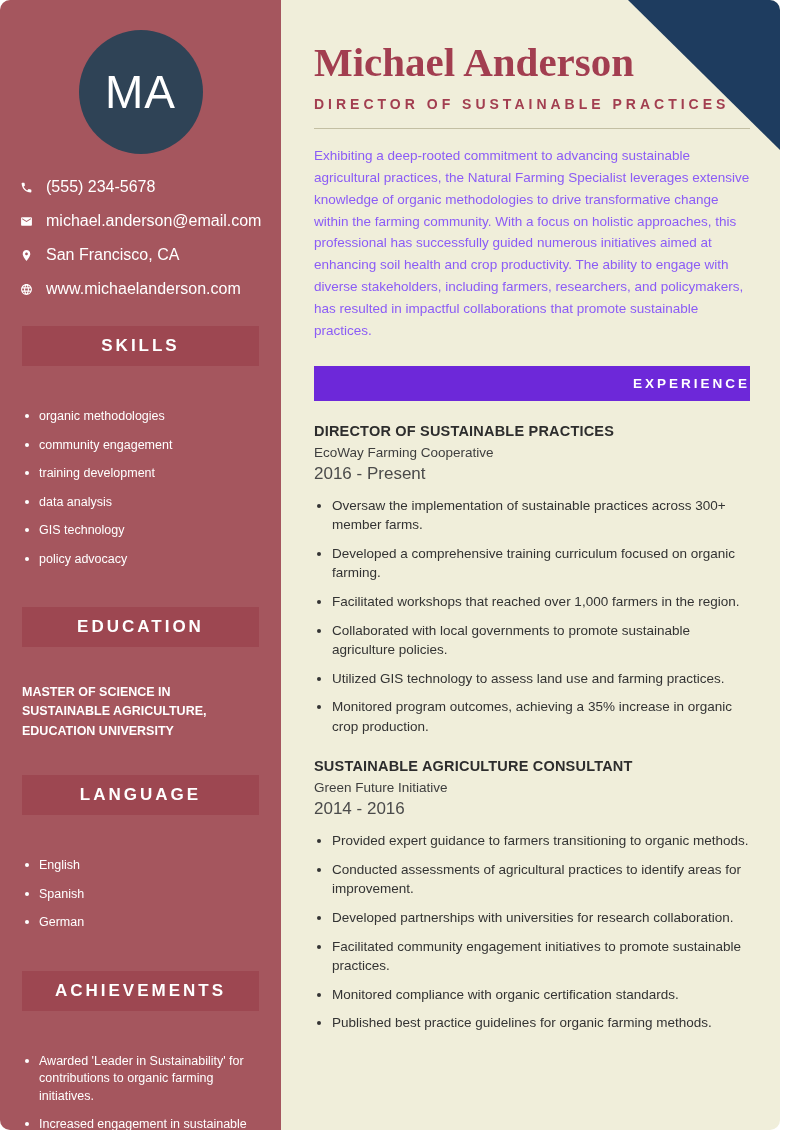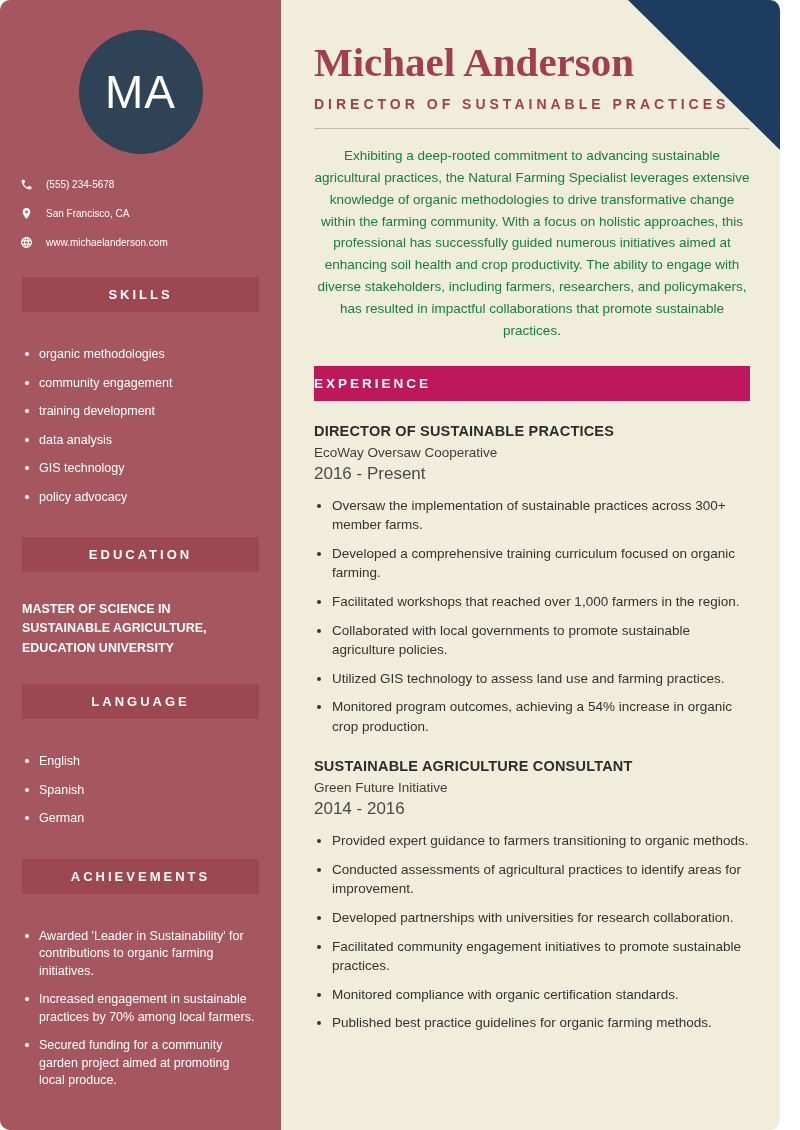--- a/index.html
+++ b/index.html
@@ -4,40 +4,40 @@
 <style>
   * { margin:0; padding:0; box-sizing:border-box; }
   body { width:800px; font-family:"Liberation Sans", sans-serif; }
   .page { position:relative; width:780px; height:1130px; display:flex; overflow:hidden; background:#F0EEDA;border-radius:10px; }
 
   
   .sidebar { width:281px; flex-shrink:0; background:#A5565E; color:#fff; }
   .avatar { width:124px; height:124px; margin:30px auto 24px; border-radius:50%; background:#2F4356;
             display:flex; align-items:center; justify-content:center; font-size:46px; color:#fff; letter-spacing:1px; }
   .contact { margin:0 0 28px; }
-  .contact-row { display:flex; align-items:center; gap:13px; padding:0 20px; margin-bottom:16px; font-size:10px; }
+  .contact-row { display:flex; align-items:center; gap:13px; padding:0 20px; margin-bottom:16px; font-size:16px; }
   .cicon { width:13px; height:13px; flex-shrink:0; display:flex; }
   .cicon svg { width:13px; height:13px; fill:#fff; }
-  .band { margin:8px 22px; padding:10px 4px; background:#9D4751; text-align:center; font-weight:bold;
-          font-size:13px; letter-spacing:3px; }
+  .band { margin:16px 22px; padding:10px 4px; background:#9D4751; text-align:center; font-weight:bold;
+          font-size:17px; letter-spacing:3px; }
   .side-list { padding:26px 24px 12px; list-style:none; }
   .side-list li { position:relative; padding-left:15px; margin-bottom:11px; font-size:12.5px; line-height:1.4; }
   .side-list li::before { content:""; position:absolute; left:1px; top:6px; width:4px; height:4px;
           border-radius:50%; background:#fff; }
   .edu-text { padding:20px 22px 18px; font-weight:bold; font-size:12.5px; line-height:1.55; }
 
   
   .main { flex:1; padding:38px 30px 0 33px; position:relative; }
   .corner { position:absolute; top:0; right:0; width:152px; height:150px; background:#1E3C5F;
             clip-path:polygon(0 0,100% 0,100% 100%); }
   .name { font-family:"Liberation Serif", serif; font-size:41px; font-weight:bold; color:#A23E50; }
   .role { margin-top:10px; font-size:14px; font-weight:bold; letter-spacing:4px; color:#A23E50;
           padding-bottom:16px; border-bottom:1px solid #c3bfa3; }
-  .summary { margin-top:16px; font-size:13.5px; line-height:1.62; color:#15803d;text-align:center; }
-  .exp-band { margin-top:24px; padding:10px 0; background:#be185d; color:#fff; text-align:left;
+  .summary { margin-top:16px; font-size:13.5px; line-height:1.62; color:#8b5cf6; }
+  .exp-band { margin-top:24px; padding:10px 0; background:#6d28d9; color:#fff; text-align:right;
           font-weight:bold; font-size:13.5px; letter-spacing:3px; }
   .job { margin-top:22px; }
   .job-title { font-size:14.5px; font-weight:bold; color:#2D2D2D; letter-spacing:0.2px; }
   .job-company { margin-top:6px; font-size:13.5px; color:#3E3E3E; }
   .job-dates { margin-top:4px; font-size:17px; color:#4A4A4A; }
   .job-bullets { margin:12px 0 0 18px; }
   .job-bullets li { font-size:13.5px; color:#333; line-height:1.45; margin-bottom:9px; }
 </style>
 </head>
 <body>
@@ -50,20 +50,28 @@
     </div>
 
     <div class="contact">
       <div class="contact-row">
         <span class="cicon">
           <svg viewBox="0 0 24 24">
               <path d="M6.62 10.79c1.44 2.83 3.76 5.14 6.59 6.59l2.2-2.2c.27-.27.67-.36 1.02-.24 1.12.37 2.33.57 3.57.57.55 0 1 .45 1 1V20c0 .55-.45 1-1 1-9.39 0-17-7.61-17-17 0-.55.45-1 1-1h3.5c.55 0 1 .45 1 1 0 1.25.2 2.45.57 3.57.11.35.03.74-.25 1.02l-2.2 2.2z"></path>
             </svg>
         </span>
         <span>(555) 234-5678</span>
+      </div>
+      <div class="contact-row">
+        <span class="cicon">
+          <svg viewBox="0 0 24 24">
+              <path d="M20 4H4c-1.1 0-2 .9-2 2v12c0 1.1.9 2 2 2h16c1.1 0 2-.9 2-2V6c0-1.1-.9-2-2-2zm0 4l-8 5-8-5V6l8 5 8-5v2z"></path>
+            </svg>
+        </span>
+        <span>michael.anderson@email.com</span>
       </div>
       <div class="contact-row">
         <span class="cicon">
           <svg viewBox="0 0 24 24">
               <path d="M12 2C8.13 2 5 5.13 5 9c0 5.25 7 13 7 13s7-7.75 7-13c0-3.87-3.13-7-7-7zm0 9.5c-1.38 0-2.5-1.12-2.5-2.5s1.12-2.5 2.5-2.5 2.5 1.12 2.5 2.5-1.12 2.5-2.5 2.5z"></path>
             </svg>
         </span>
         <span>San Francisco, CA</span>
       </div>
       <div class="contact-row">
@@ -107,29 +115,29 @@
   <main class="main">
     <h1 class="name">Michael Anderson</h1>
     <div class="role">DIRECTOR OF SUSTAINABLE PRACTICES</div>
 
     <p class="summary">Exhibiting a deep-rooted commitment to advancing sustainable agricultural practices, the Natural Farming Specialist leverages extensive knowledge of organic methodologies to drive transformative change within the farming community. With a focus on holistic approaches, this professional has successfully guided numerous initiatives aimed at enhancing soil health and crop productivity. The ability to engage with diverse stakeholders, including farmers, researchers, and policymakers, has resulted in impactful collaborations that promote sustainable practices.</p>
 
     <div class="exp-band">EXPERIENCE</div>
 
     <section class="job">
       <h2 class="job-title">DIRECTOR OF SUSTAINABLE PRACTICES</h2>
-      <div class="job-company">EcoWay Oversaw Cooperative</div>
+      <div class="job-company">EcoWay Farming Cooperative</div>
       <div class="job-dates">2016 - Present</div>
       <ul class="job-bullets">
         <li>Oversaw the implementation of sustainable practices across 300+ member farms.</li>
         <li>Developed a comprehensive training curriculum focused on organic farming.</li>
         <li>Facilitated workshops that reached over 1,000 farmers in the region.</li>
         <li>Collaborated with local governments to promote sustainable agriculture policies.</li>
         <li>Utilized GIS technology to assess land use and farming practices.</li>
-        <li>Monitored program outcomes, achieving a 54% increase in organic crop production.</li>
+        <li>Monitored program outcomes, achieving a 35% increase in organic crop production.</li>
       </ul>
     </section>
 
     <section class="job">
       <h2 class="job-title">SUSTAINABLE AGRICULTURE CONSULTANT</h2>
       <div class="job-company">Green Future Initiative</div>
       <div class="job-dates">2014 - 2016</div>
       <ul class="job-bullets">
         <li>Provided expert guidance to farmers transitioning to organic methods.</li>
         <li>Conducted assessments of agricultural practices to identify areas for improvement.</li>

